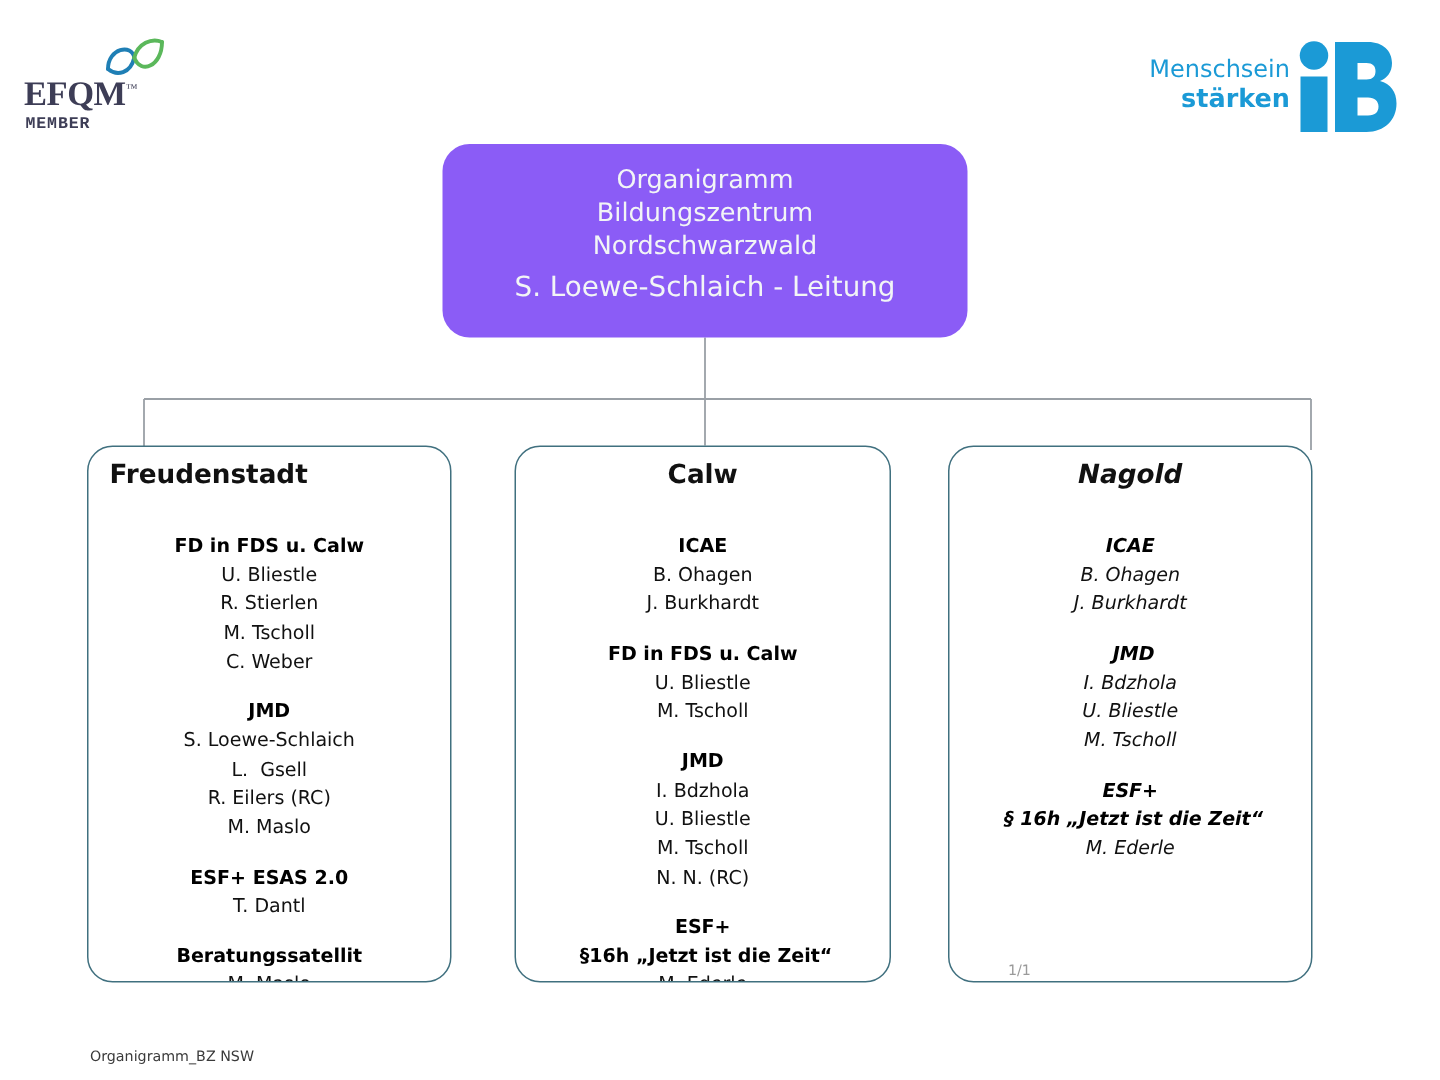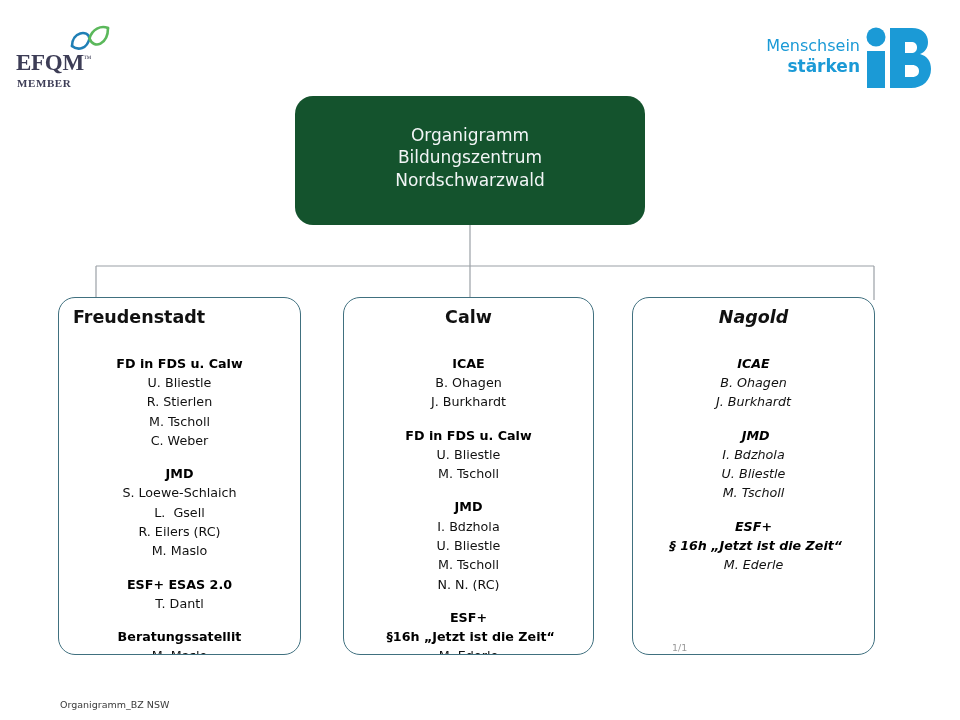--- a/index.html
+++ b/index.html
@@ -48,21 +48,21 @@
   }
   .efqm-tm {
     font-size: 8px;
     vertical-align: super;
     font-weight: normal;
   }
   .efqm-member {
     position: absolute;
     left: 1px;
     top: 53px;
-    font-family: Liberation Serif, serif;
+    font-family: Liberation Mono, monospace;
     font-size: 11px;
     font-weight: 600;
     letter-spacing: 0.6px;
     color: #3d3d56;
   }
 
   
   .ib-logo {
     position: absolute;
     right: 28px;
@@ -99,21 +99,21 @@
     pointer-events: none;
   }
 
   
   .root-box {
     position: absolute;
     left: 295px;
     top: 96px;
     width: 350px;
     height: 129px;
-    background: #14532d;
+    background: #8b5cf6;
     border-radius: 18px;
     color: #ffffff;
     display: flex;
     flex-direction: column;
     align-items: center;
     justify-content: center;
     text-align: center;
     box-sizing: border-box;
     padding: 6px 14px 12px;
   }
@@ -233,20 +233,21 @@
     <line x1="470" y1="225" x2="470" y2="297" stroke="#9aa0a6" stroke-width="1.2"></line>
     <line x1="96" y1="266" x2="874" y2="266" stroke="#9aa0a6" stroke-width="1.2"></line>
     <line x1="96" y1="266" x2="96" y2="300" stroke="#9aa0a6" stroke-width="1.2"></line>
     <line x1="874" y1="266" x2="874" y2="300" stroke="#9aa0a6" stroke-width="1.2"></line>
   </svg>
 
   <div class="root-box">
     <div class="root-line">Organigramm</div>
     <div class="root-line">Bildungszentrum</div>
     <div class="root-line">Nordschwarzwald</div>
+    <div class="root-leader">S. Loewe-Schlaich - Leitung</div>
   </div>
 
   <div class="card" id="card-0" style="border-color: rgb(64, 112, 127);">
       <div class="card-title left">Freudenstadt</div>
       <div class="card-body">
         <div class="group">
           <div class="group-head">FD in FDS u. Calw</div>
           <div class="group-person">U. Bliestle</div>
           <div class="group-person">R. Stierlen</div>
           <div class="group-person">M. Tscholl</div>

